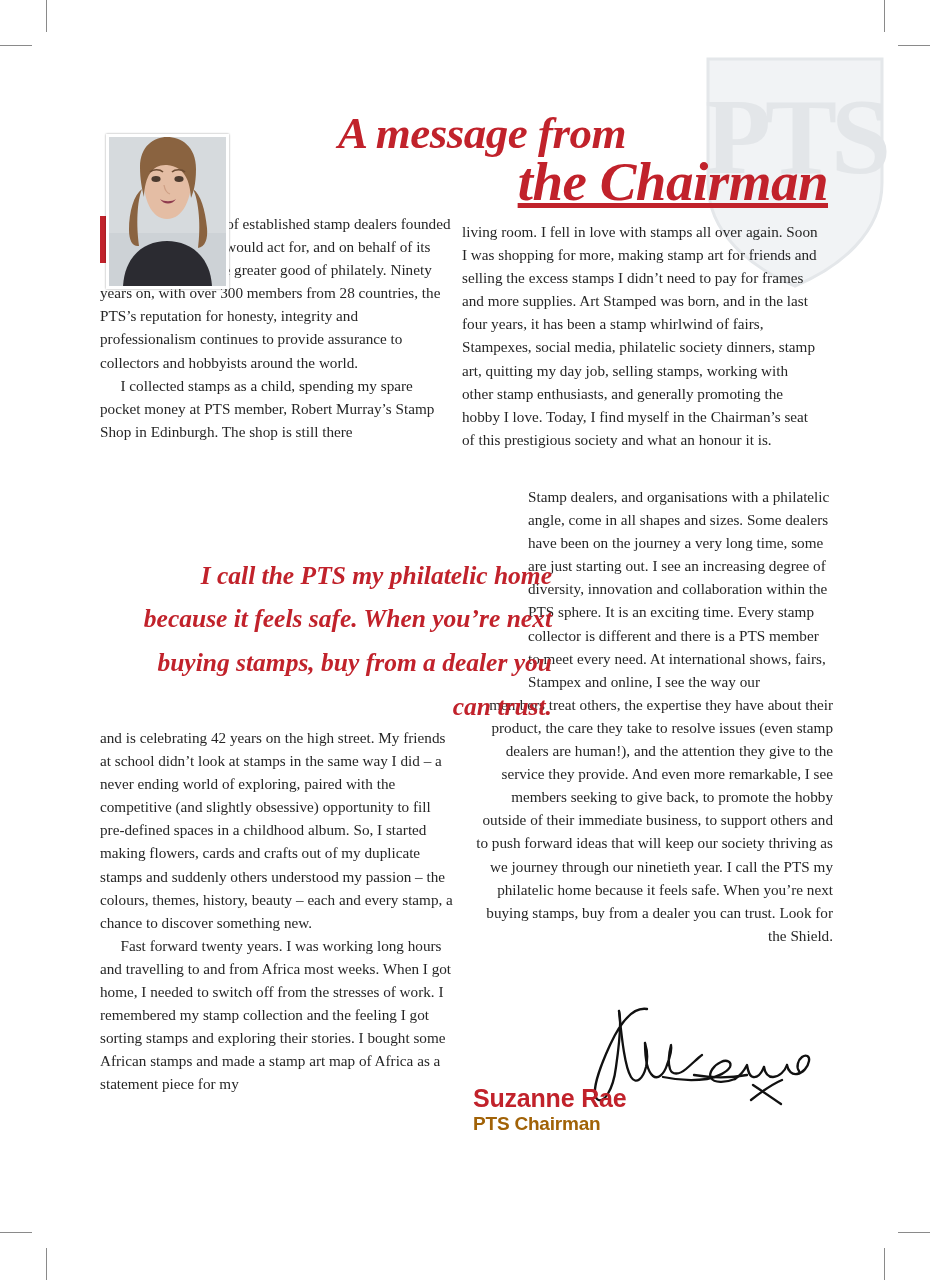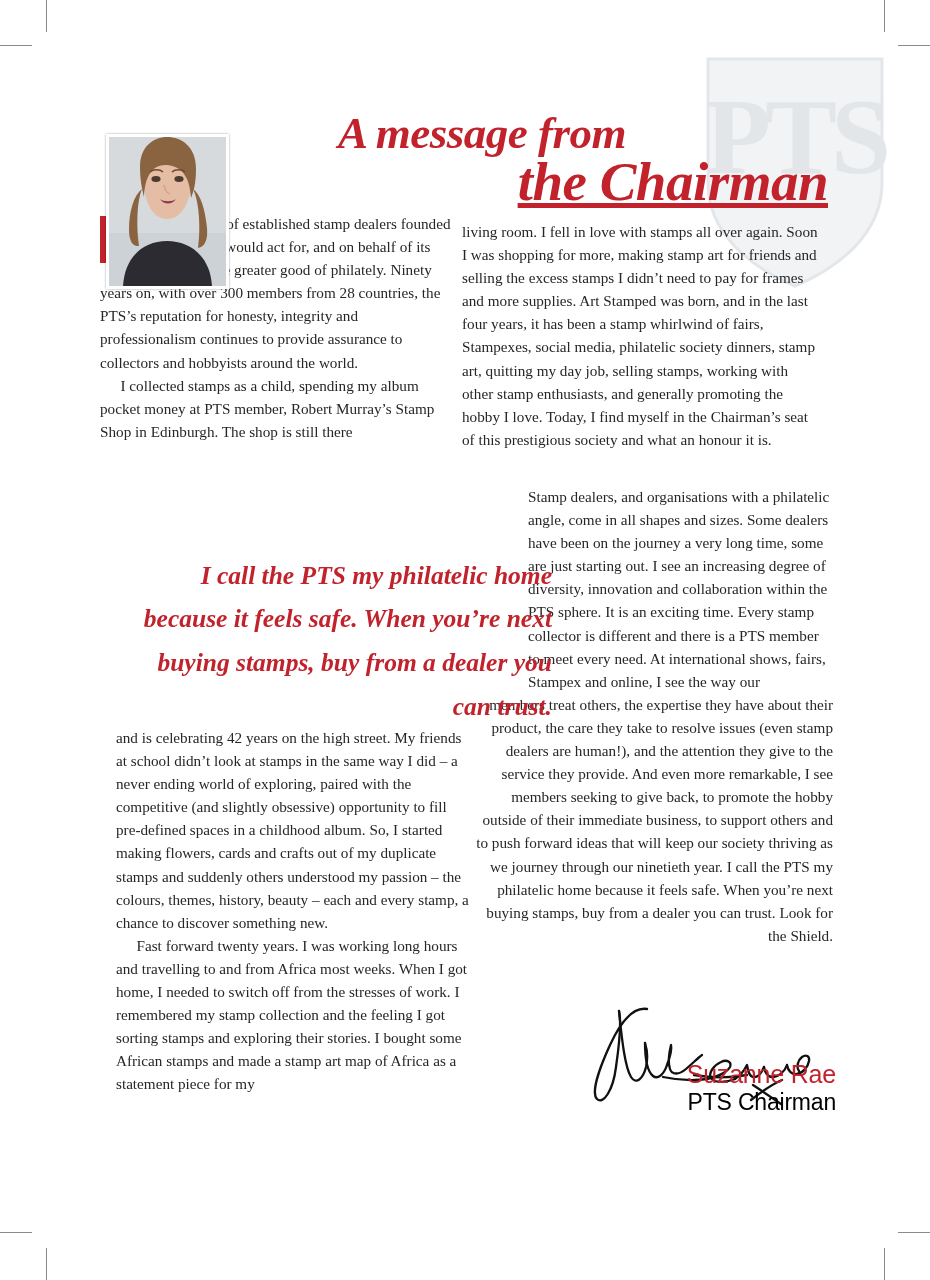--- a/index.html
+++ b/index.html
@@ -100,21 +100,21 @@
     color: #262626;
     text-align: left;
     z-index: 2;
   }
   .col p { margin: 0; }
   .col p + p { text-indent: 1.35em; }
 
   #col-left-top  { left: 100px; top: 212px; width: 357px; }
   #col-right-top { left: 462px; top: 212px; width: 360px; margin-top: 8px; }
 
-  #col-left-bottom  { left: 116px; top: 726px; width: 357px; }
+  #col-left-bottom  { left: 100px; top: 726px; width: 357px; }
   #col-right-flow   { left: 473px; top: 485px; width: 360px; }
 
   
   .indent-block { padding-left: 55px; }
   .flush-block  { padding-left: 0; text-align: right; }
 
   
   #pullquote {
     position: absolute;
     left: 100px;
@@ -135,38 +135,37 @@
     left: 575px;
     top: 1005px;
     width: 280px;
     height: 115px;
     z-index: 3;
   }
 
   #signoff {
     position: absolute;
     left: 473px;
-    top: 1060px;
+    top: 1084px;
     width: 363px;
-    text-align: right;
     z-index: 3;
     font-family: "Liberation Sans", "DejaVu Sans", sans-serif;
-    font-weight: normal;
+    font-weight: bold;
   }
   #signoff .name {
     display: block;
     font-size: 25px;
     color: #c1222b;
     line-height: 1.15;
     letter-spacing: -0.2px;
   }
   #signoff .role {
     display: block;
-    font-size: 23px;
-    color: #000000;
+    font-size: 19px;
+    color: #a16207;
     line-height: 1.2;
     letter-spacing: -0.2px;
   }
 </style>
 </head>
 <body>
 
 <div id="page">
 
   <div class="crop v crop-tl-v"></div>
@@ -205,21 +204,21 @@
       <path d="M63 35 C66 32 73 32 76 35" stroke="#6b4b32" stroke-width="1.6" fill="none"></path>
       <path d="M51 62 C55 65 63 65 67 62 C63 68 55 68 51 62 Z" fill="#8e3b4e"></path>
       <path d="M55 48 C56 54 58 56 61 57" stroke="#cfa086" stroke-width="1.3" fill="none"></path>
     </svg>
   </div>
 
   <div class="col" id="col-left-top">
     <p><svg width="18" height="47" viewBox="0 0 18 47" style="float:left;margin:4px 9px 0 0;" aria-hidden="true">
           <rect width="18" height="47" fill="#c1222b"></rect>
         </svg><span>n 1929, a group of established stamp dealers founded a society which would act for, and on behalf of its members, for the greater good of philately. Ninety years on, with over 300 members from 28 countries, the PTS’s reputation for honesty, integrity and professionalism continues to provide assurance to collectors and hobbyists around the world.</span></p>
-    <p>I collected stamps as a child, spending my album pocket money at PTS member, Robert Murray’s Stamp Shop in Edinburgh. The shop is still there</p>
+    <p>I collected stamps as a child, spending my spare pocket money at PTS member, Robert Murray’s Stamp Shop in Edinburgh. The shop is still there</p>
   </div>
 
   <div class="col" id="col-right-top">
     <p>living room. I fell in love with stamps all over again. Soon I was shopping for more, making stamp art for friends and selling the excess stamps I didn’t need to pay for frames and more supplies. Art Stamped was born, and in the last four years, it has been a stamp whirlwind of fairs, Stampexes, social media, philatelic society dinners, stamp art, quitting my day job, selling stamps, working with other stamp enthusiasts, and generally promoting the hobby I love. Today, I find myself in the Chairman’s seat of this prestigious society and what an honour it is.</p>
   </div>
 
   <blockquote id="pullquote">I call the PTS my philatelic home because it feels safe. When you’re next buying stamps, buy from a dealer you can trust.</blockquote>
 
   <div class="col" id="col-right-flow">
     <p class="indent-block">Stamp dealers, and organisations with a philatelic angle, come in all shapes and sizes. Some dealers have been on the journey a very long time, some are just starting out. I see an increasing degree of diversity, innovation and collaboration within the PTS sphere. It is an exciting time. Every stamp collector is different and there is a PTS member to meet every need. At international shows, fairs, Stampex and online, I see the way our</p>

